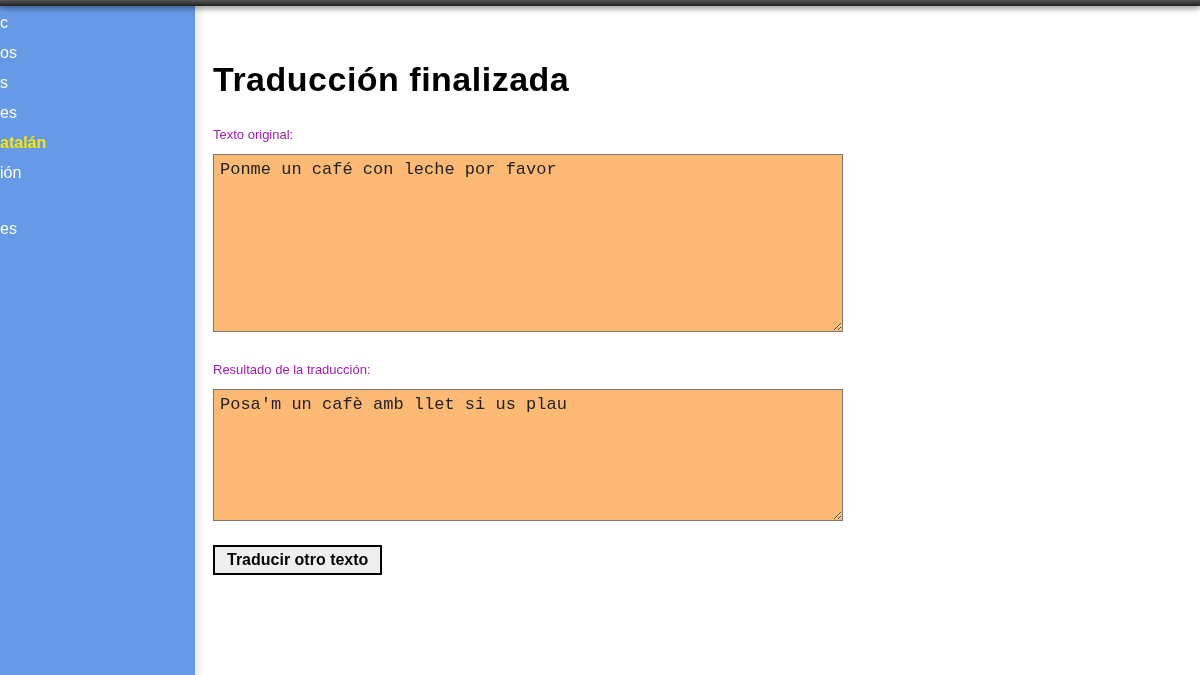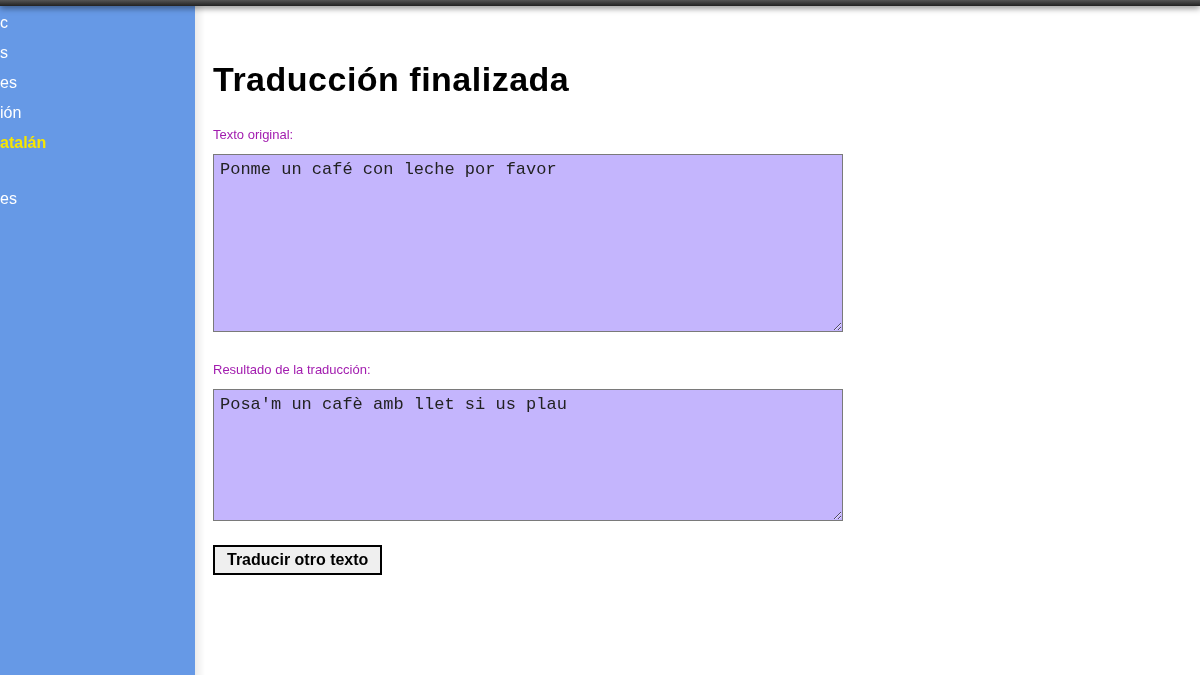--- a/index.html
+++ b/index.html
@@ -7,43 +7,44 @@
     .topbar { position:absolute; left:0; top:0; width:1200px; height:6px; background:linear-gradient(#555,#222); box-shadow:0 2px 6px rgba(0,0,0,0.5); }
     .sidebar { position:absolute; left:0; top:0; width:195px; height:675px; background:#6699e6; }
     .sidebar-inner { padding-top:8px; }
     .side-item { color:#fff; font-size:16px; padding:4px 10px 4px 0; text-align:left; line-height:22px; cursor:pointer; }
     .side-item.active { color:#f7e600; font-weight:bold; }
     .side-gap { height:26px; }
     .content { position:absolute; left:195px; top:6px; right:0; bottom:0; padding:54px 0 0 18px; background:#fff; }
     h1 { font-size:34px; font-weight:900; color:#000; letter-spacing:0.5px; margin-bottom:28px; }
     .label { font-size:13px; color:#a21caf; margin-bottom:12px; }
     textarea {
-      width:630px; border:1px solid #7a7a7a; background:#c4b5fd; resize:both;
+      width:630px; border:1px solid #7a7a7a; background:#fdba74; resize:both;
       font-family: "Courier New", Courier, monospace; font-size:17px; color:#222;
       padding:4px 6px; line-height:1.35;
     }
     .ta-original { height:178px; margin-bottom:26px; }
     .ta-result { height:132px; margin-bottom:20px; }
     .btn {
       display:inline-block; border:2px solid #000; background:#efefef; color:#000;
       font-size:16px; padding:4px 12px; cursor:pointer; font-family:inherit;font-weight:bold;
     }
     
     .content-left-shadow { position:absolute; left:195px; top:0; width:10px; height:675px; background:linear-gradient(to right, rgba(0,0,0,0.08), rgba(0,0,0,0)); pointer-events:none; }
   </style>
 </head>
 <body>
 
 <div class="sidebar">
   <div class="sidebar-inner">
     <div class="side-item">c</div>
+    <div class="side-item">os</div>
     <div class="side-item">s</div>
     <div class="side-item">es</div>
+    <div class="side-item active">atalán</div>
     <div class="side-item">ión</div>
-    <div class="side-item active">atalán</div>
     <div class="side-gap"></div>
     <div class="side-item">es</div>
   </div>
 </div>
 
 <div class="content">
   <h1>Traducción finalizada</h1>
 
   <div class="label">Texto original:</div>
   <textarea class="ta-original" style="">Ponme un café con leche por favor</textarea>

